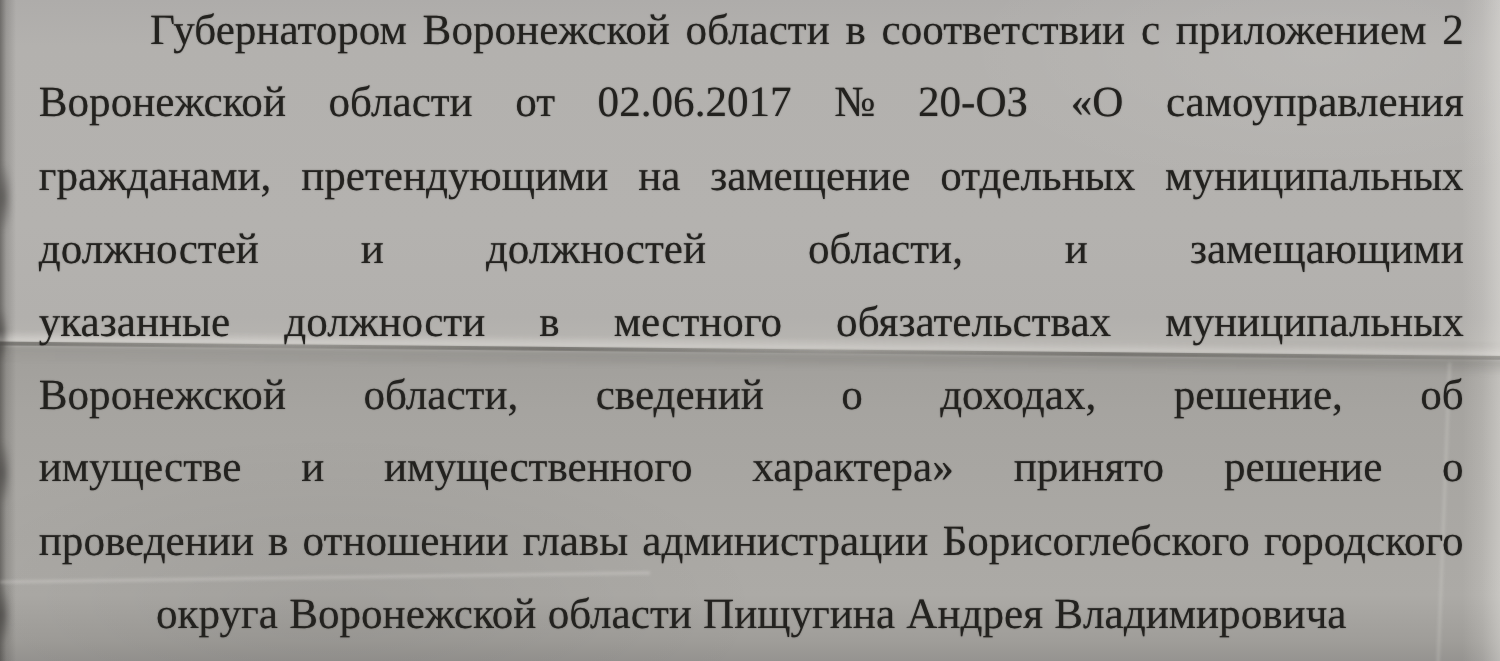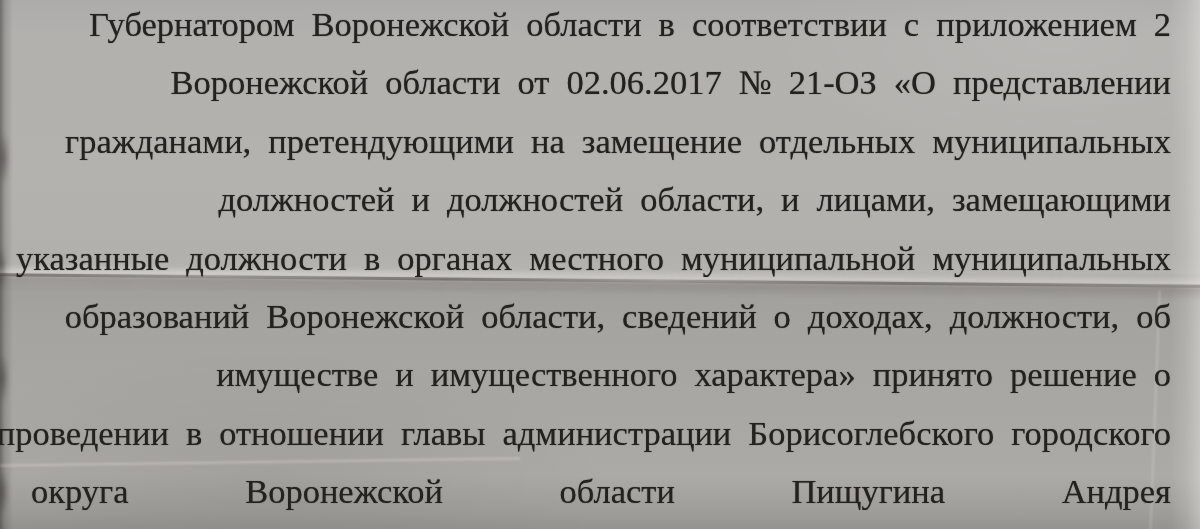--- a/index.html
+++ b/index.html
@@ -106,31 +106,30 @@
     left: 31px;
     top: 5px;
     width: 1140px;
     color: #23221f;
     font-size: 34.5px;
     text-shadow: 0 0 1.1px rgba(35,34,31,0.65);
     filter: blur(0.2px);
   }
   .line {
     display: flex;
-    justify-content: flex-end;
+    justify-content: space-between;
     align-items: baseline;
     height: 58.4px;
     white-space: nowrap;
-    gap: 17px;
   }
   .line.indent {
     padding-left: 89px;
   }
   .line.last {
-    justify-content: space-between;
+    justify-content: center;
     gap: 9px;
   }
 </style>
 </head>
 <body>
 
 <div class="photo">
 
   <div class="crease-highlight"></div>
   <div class="crease-line"></div>
@@ -153,58 +152,55 @@
         <span>с</span>
         <span>приложением</span>
         <span>2</span>
       </div>
       <div class="line">
         <span>Воронежской</span>
         <span>области</span>
         <span>от</span>
         <span>02.06.2017</span>
         <span>№</span>
-        <span>21-ОЗ</span>
+        <span>20-ОЗ</span>
         <span>«О</span>
-        <span>представлении</span>
+        <span>самоуправления</span>
       </div>
       <div class="line">
         <span>гражданами,</span>
         <span>претендующими</span>
         <span>на</span>
         <span>замещение</span>
         <span>отдельных</span>
         <span>муниципальных</span>
       </div>
       <div class="line">
         <span>должностей</span>
         <span>и</span>
         <span>должностей</span>
         <span>области,</span>
         <span>и</span>
-        <span>лицами,</span>
         <span>замещающими</span>
       </div>
       <div class="line">
         <span>указанные</span>
         <span>должности</span>
         <span>в</span>
-        <span>органах</span>
         <span>местного</span>
-        <span>муниципальной</span>
+        <span>обязательствах</span>
         <span>муниципальных</span>
       </div>
       <div class="line">
-        <span>образований</span>
         <span>Воронежской</span>
         <span>области,</span>
         <span>сведений</span>
         <span>о</span>
         <span>доходах,</span>
-        <span>должности,</span>
+        <span>решение,</span>
         <span>об</span>
       </div>
       <div class="line">
         <span>имуществе</span>
         <span>и</span>
         <span>имущественного</span>
         <span>характера»</span>
         <span>принято</span>
         <span>решение</span>
         <span>о</span>
@@ -217,16 +213,17 @@
         <span>администрации</span>
         <span>Борисоглебского</span>
         <span>городского</span>
       </div>
       <div class="line last">
         <span>округа</span>
         <span>Воронежской</span>
         <span>области</span>
         <span>Пищугина</span>
         <span>Андрея</span>
+        <span>Владимировича</span>
       </div>
     </div>
 
 </div>
 
 </body></html>

